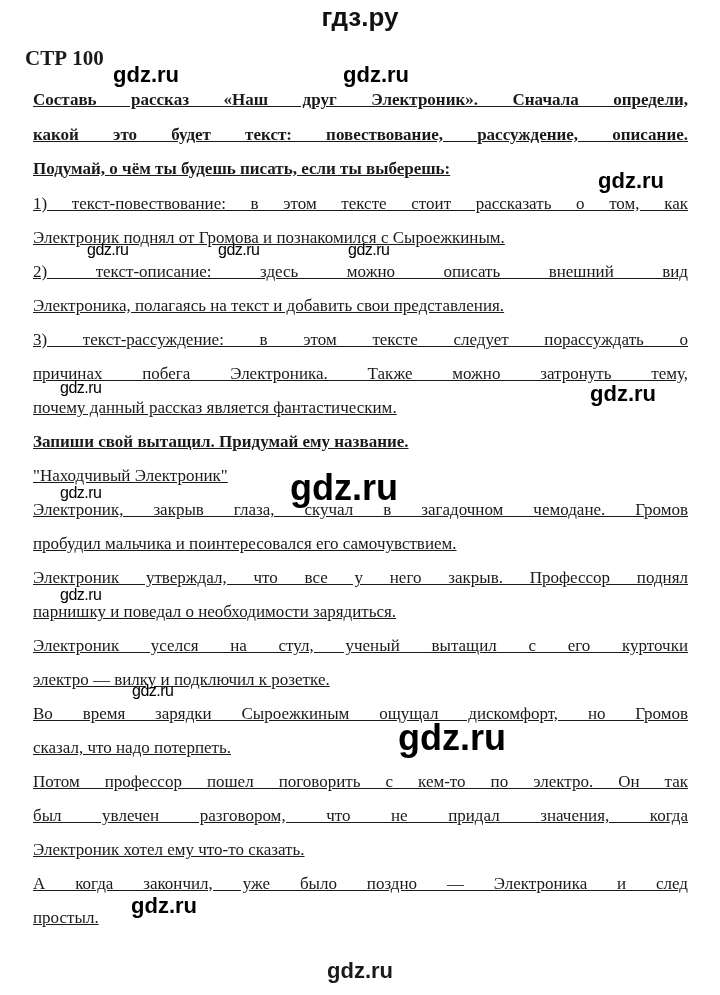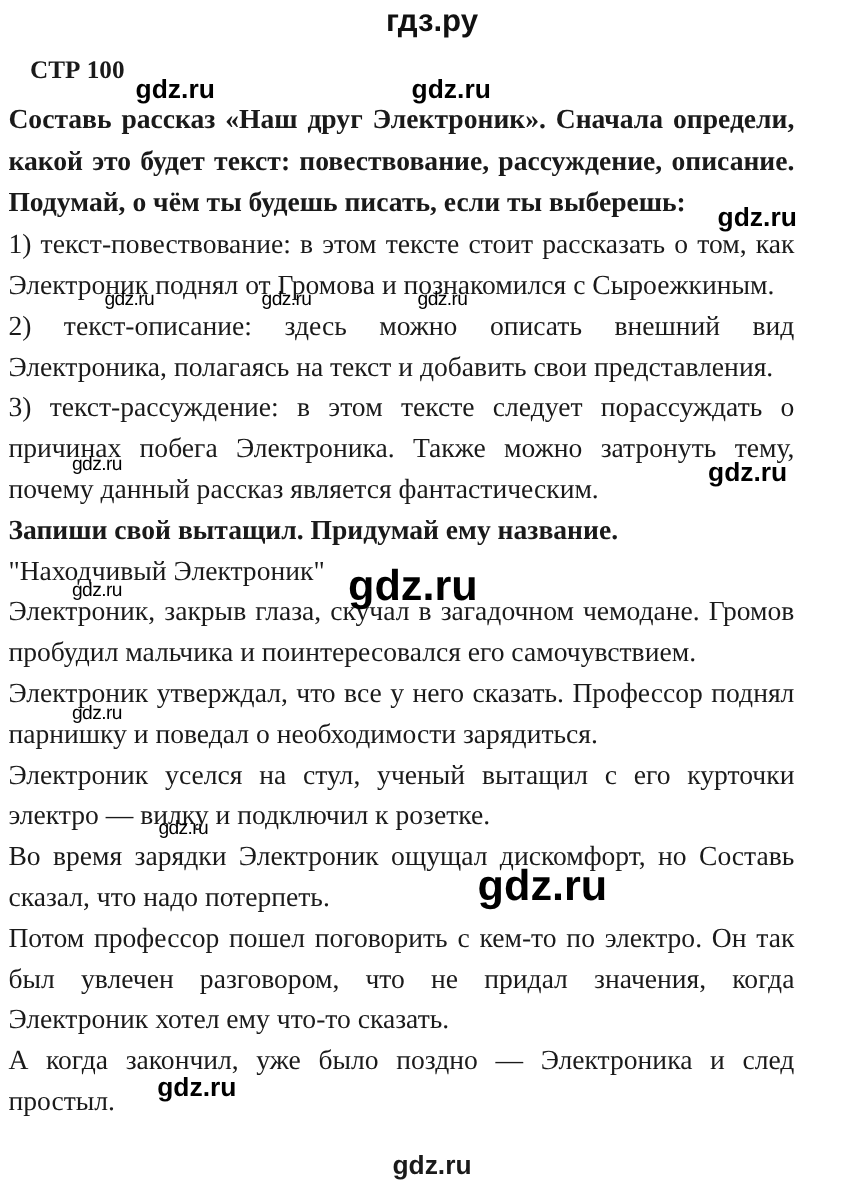--- a/index.html
+++ b/index.html
@@ -11,22 +11,22 @@
   .site-header {
     position: absolute; top: 2px; left: 0; width: 720px; text-align: center;
     font-family: "Liberation Sans", sans-serif; font-weight: bold;
     font-size: 26px; color: #111;
   }
   .page-label {
     position: absolute; left: 25px; top: 46px;
     font-weight: bold; font-size: 21px;
   }
   .line {
-    position: absolute; left: 7px; width: 655px;
-    font-size: 23px; line-height: 24px; white-space: nowrap;
+    position: absolute; left: 33px; width: 655px;
+    font-size: 17px; line-height: 24px; white-space: nowrap; text-decoration: underline;
   }
   .line.just { text-align: justify; text-align-last: justify; }
   .line.bold { font-weight: bold; }
   .wm {
     position: absolute; font-family: "Liberation Sans", sans-serif;
     font-weight: bold; color: #000; white-space: nowrap;
   }
   .wm.small { font-weight: normal; font-size: 16px; letter-spacing: -0.5px; }
   .wm.med { font-size: 22px; }
   .wm.big { font-size: 36px; }
@@ -52,25 +52,25 @@
 <div class="line" style="top:294px">Электроника, полагаясь на текст и добавить свои представления.</div>
 <div class="line just" style="top:328px">3) текст-рассуждение: в этом тексте следует порассуждать о</div>
 <div class="line just" style="top:362px">причинах побега Электроника. Также можно затронуть тему,</div>
 <div class="line" style="top:396px">почему данный рассказ является фантастическим.</div>
 
 <div class="line bold" style="top:430px">Запиши свой вытащил. Придумай ему название.</div>
 
 <div class="line" style="top:464px">"Находчивый Электроник"</div>
 <div class="line just" style="top:498px">Электроник, закрыв глаза, скучал в загадочном чемодане. Громов</div>
 <div class="line" style="top:532px">пробудил мальчика и поинтересовался его самочувствием.</div>
-<div class="line just" style="top:566px">Электроник утверждал, что все у него сказать. Профессор поднял</div>
+<div class="line just" style="top:566px">Электроник утверждал, что все у него закрыв. Профессор поднял</div>
 <div class="line" style="top:600px">парнишку и поведал о необходимости зарядиться.</div>
 <div class="line just" style="top:634px">Электроник уселся на стул, ученый вытащил с его курточки</div>
 <div class="line" style="top:668px">электро — вилку и подключил к розетке.</div>
-<div class="line just" style="top:702px">Во время зарядки Электроник ощущал дискомфорт, но Составь</div>
+<div class="line just" style="top:702px">Во время зарядки Сыроежкиным ощущал дискомфорт, но Громов</div>
 <div class="line" style="top:736px">сказал, что надо потерпеть.</div>
 <div class="line just" style="top:770px">Потом профессор пошел поговорить с кем-то по электро. Он так</div>
 <div class="line just" style="top:804px">был увлечен разговором, что не придал значения, когда</div>
 <div class="line" style="top:838px">Электроник хотел ему что-то сказать.</div>
 <div class="line just" style="top:872px">А когда закончил, уже было поздно — Электроника и след</div>
 <div class="line" style="top:906px">простыл.</div>
 
 <div class="wm med" style="left:113px;top:62px">gdz.ru</div>
 <div class="wm med" style="left:343px;top:62px">gdz.ru</div>
 <div class="wm med" style="left:598px;top:168px">gdz.ru</div>

